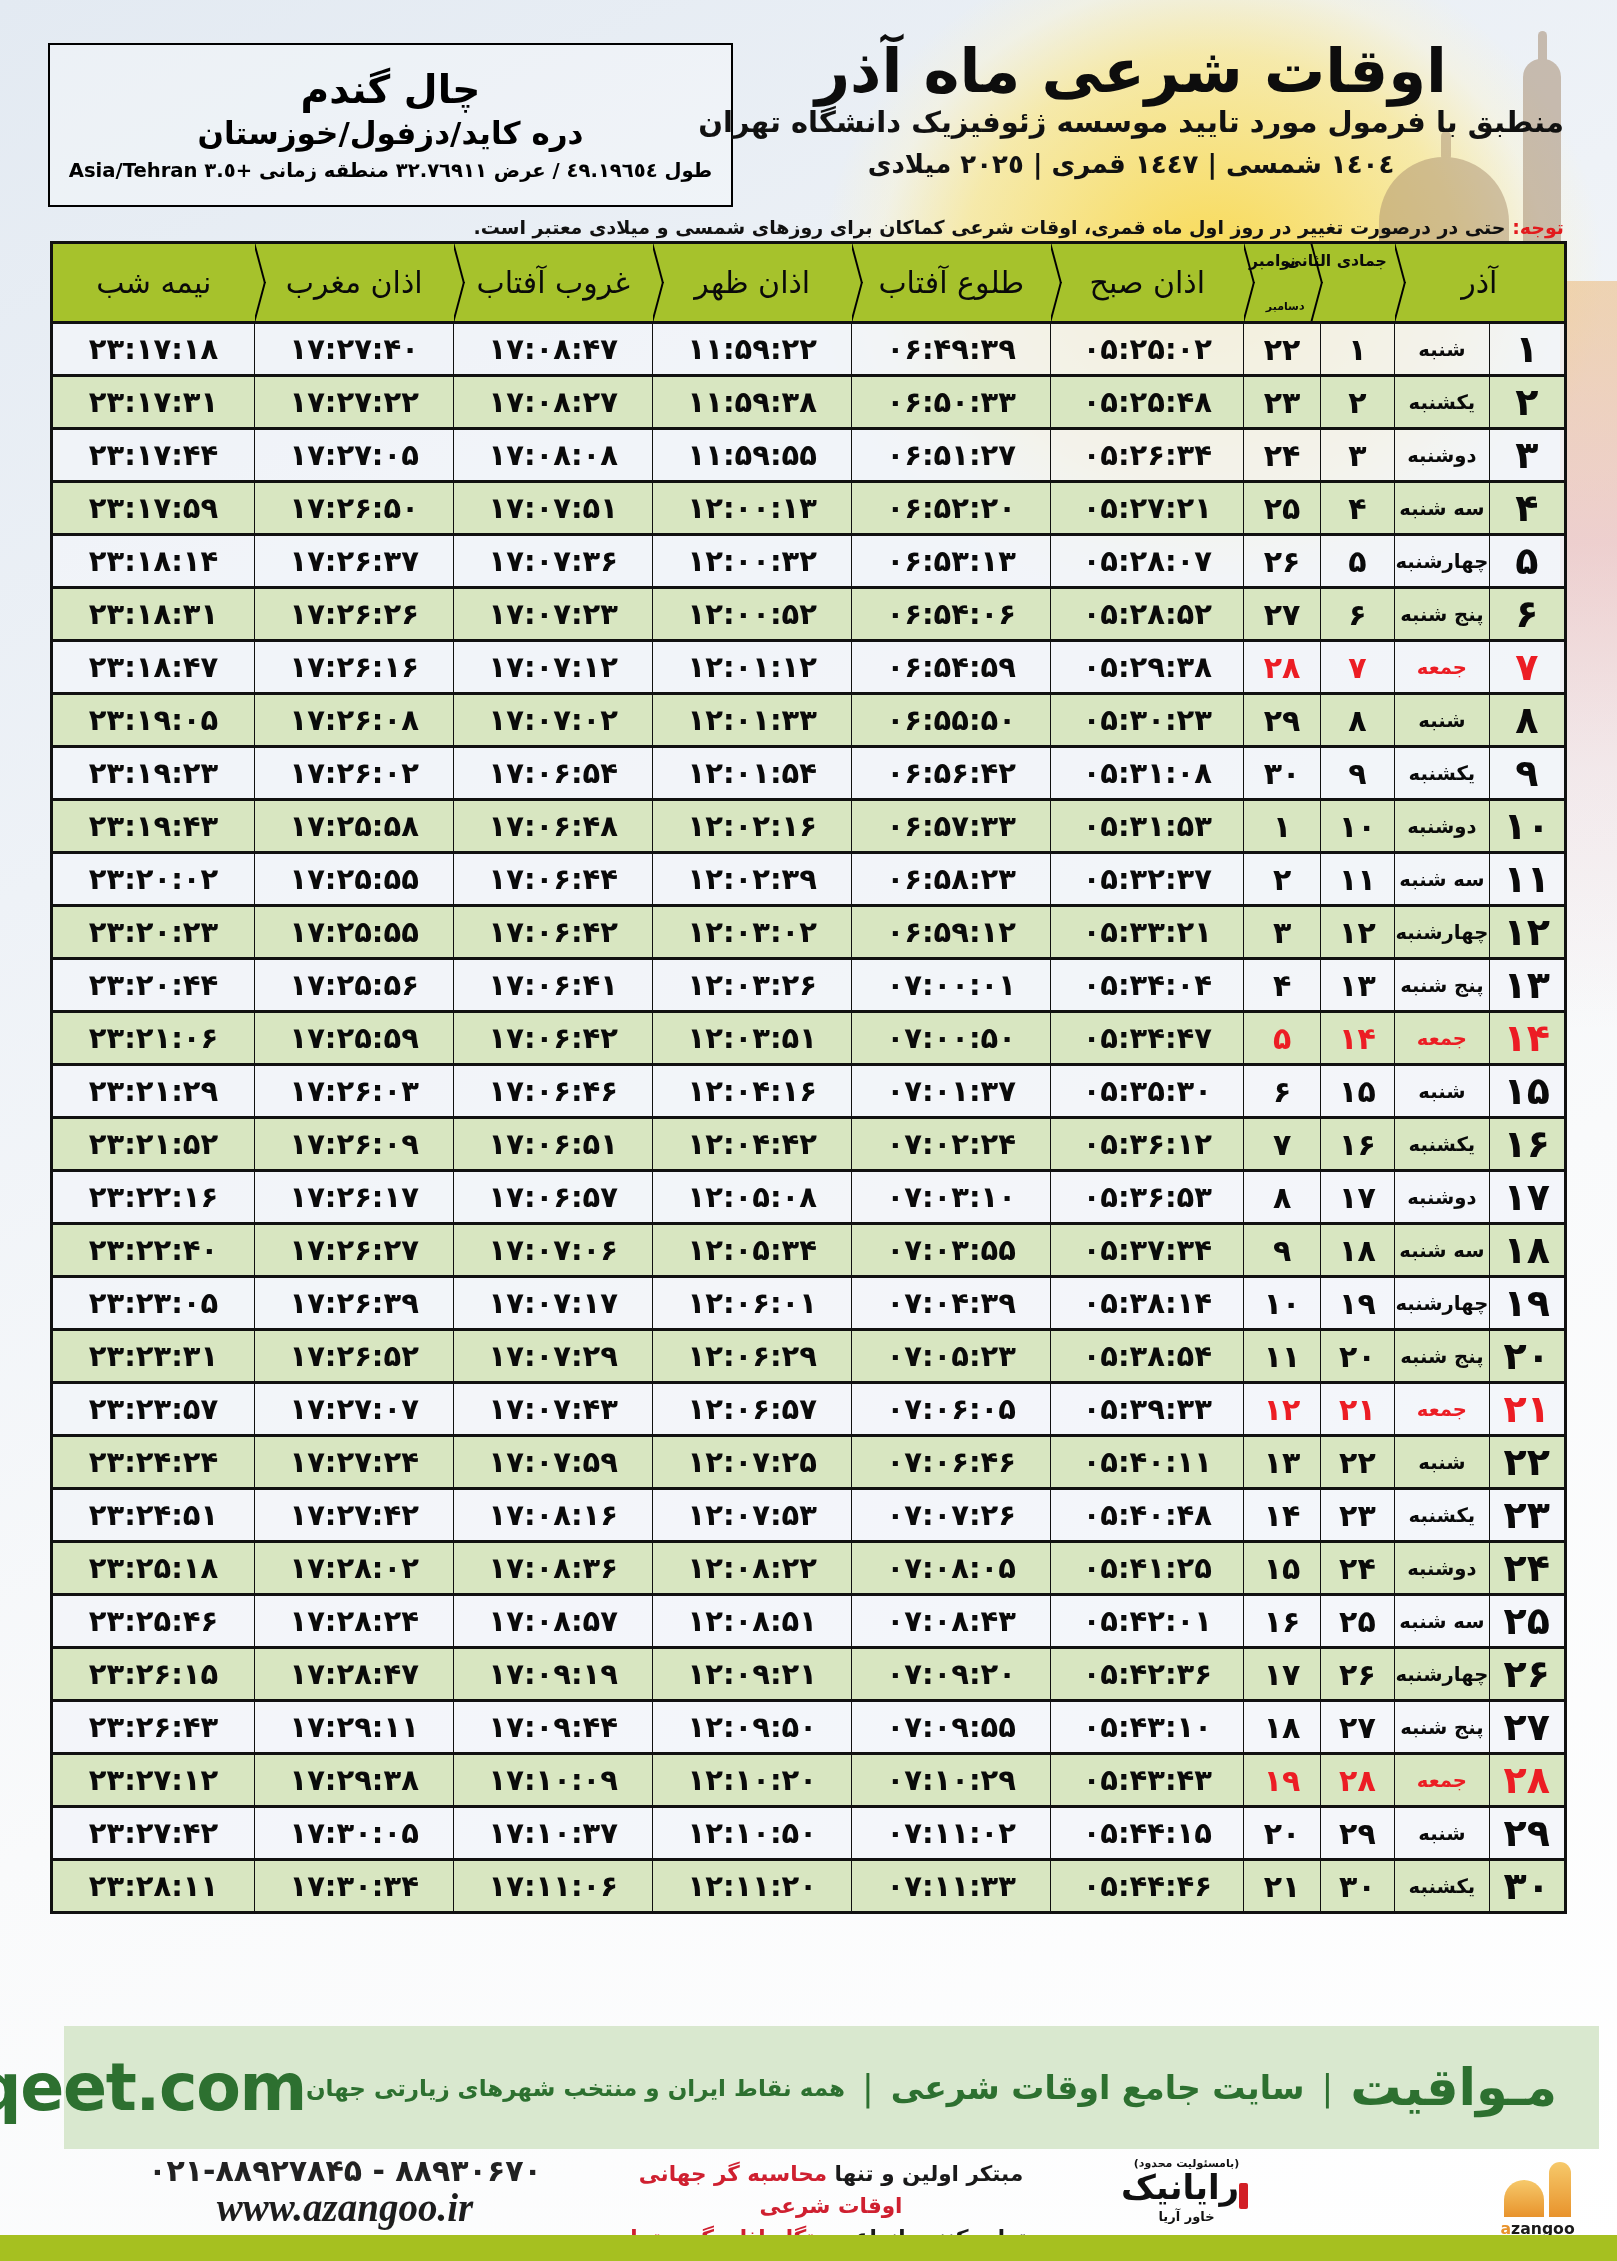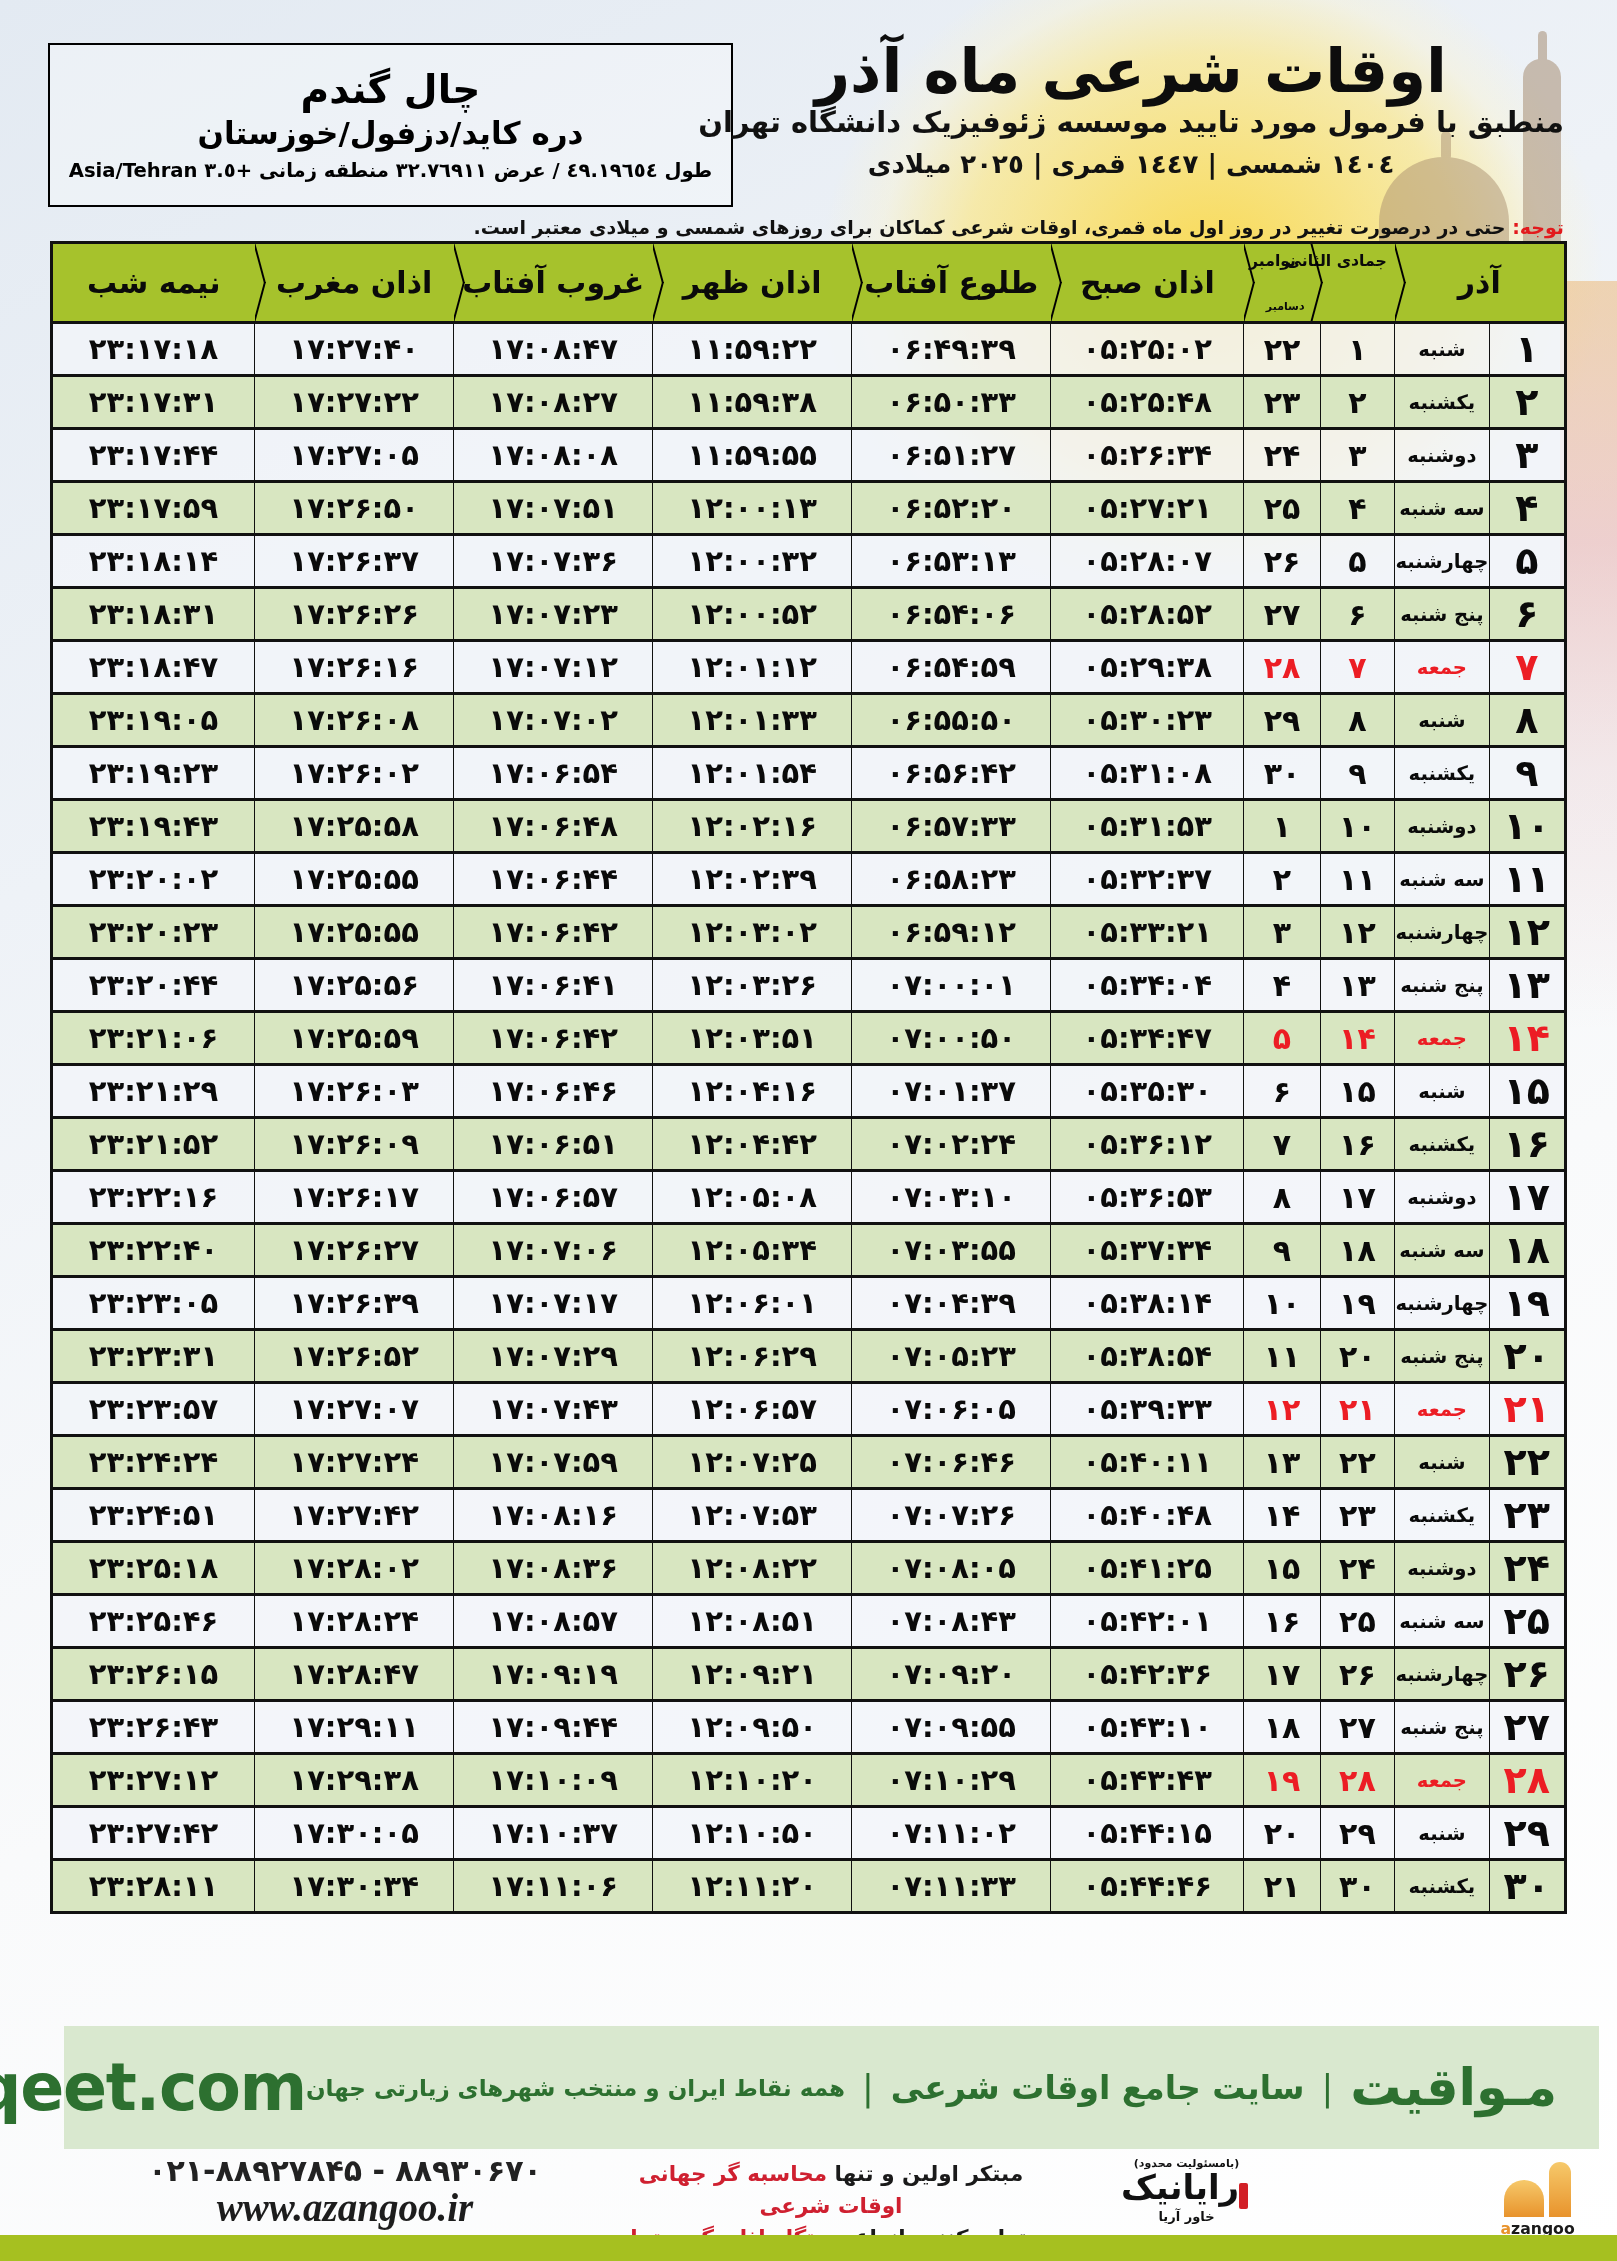--- a/index.html
+++ b/index.html
@@ -31,21 +31,21 @@
   .sub-title{font-size:29px;font-weight:800;color:#111;margin-top:1px;}
   .years-line{font-size:26px;font-weight:700;color:#111;margin-top:10.4px;}
 
   .notice{position:absolute;top:216px;right:53px;left:53px;text-align:right;font-size:19px;font-weight:800;color:#111;}
   .notice .red{color:#e21a1d;}
 
   
   table.prayer{position:absolute;top:241px;right:50px;width:1517px;border-collapse:collapse;
                table-layout:fixed;border:3.3px solid #111;direction:rtl;}
   table.prayer th,table.prayer td{box-sizing:border-box;padding:0;text-align:center;vertical-align:middle;}
-  thead th{height:80px;background:#a6c22c;border-bottom:3.3px solid #111;font-size:30px;font-weight:700;color:#0a0a0a;position:relative;}
+  thead th{height:80px;background:#a6c22c;border-bottom:3.3px solid #111;font-size:30px;font-weight:400;color:#0a0a0a;position:relative;}
   thead th:not(:last-child)::before{content:'';position:absolute;left:9px;top:0;height:51%;width:2px;background:#000;
         transform:skewX(15deg);transform-origin:bottom center;}
   thead th:not(:last-child)::after{content:'';position:absolute;left:9px;bottom:0;height:51%;width:2px;background:#000;
         transform:skewX(-15deg);transform-origin:top center;}
   .th-dates{font-size:15.7px;font-weight:800;}
   .th-dates .d-hijri{position:absolute;top:6.5px;right:7.8px;font-size:15.7px;}
   .th-dates .d-nov{position:absolute;top:6.5px;left:5.2px;font-size:15.7px;}
   .th-dates .d-dec{position:absolute;bottom:7.8px;left:22px;font-size:11px;}
   .zig-inner{position:absolute;left:77px;top:0;height:100%;width:0;}
   .zig-inner i{position:absolute;left:0;width:2px;background:#000;display:block;}

